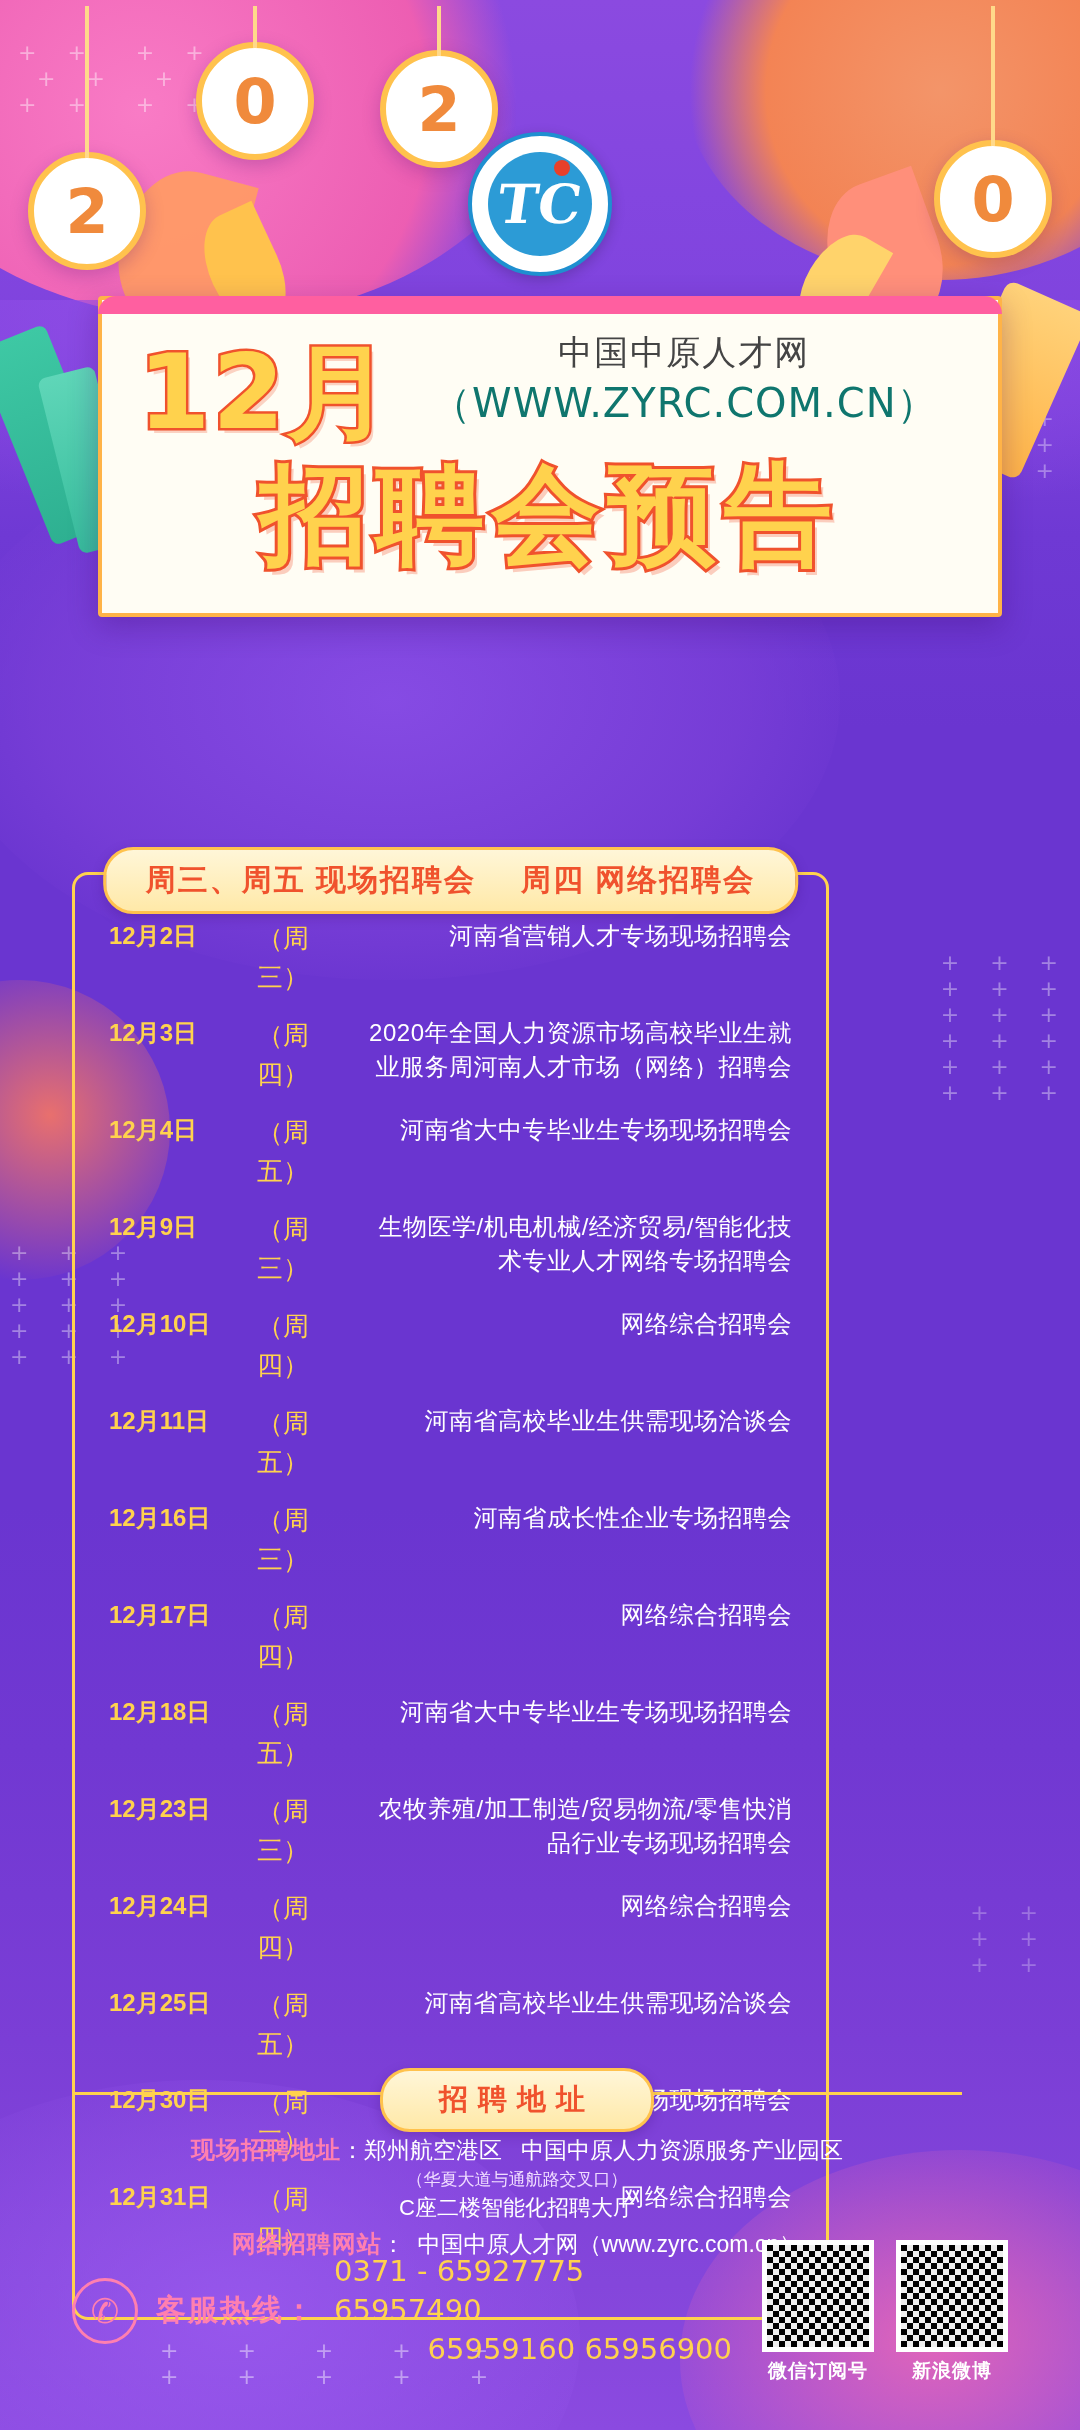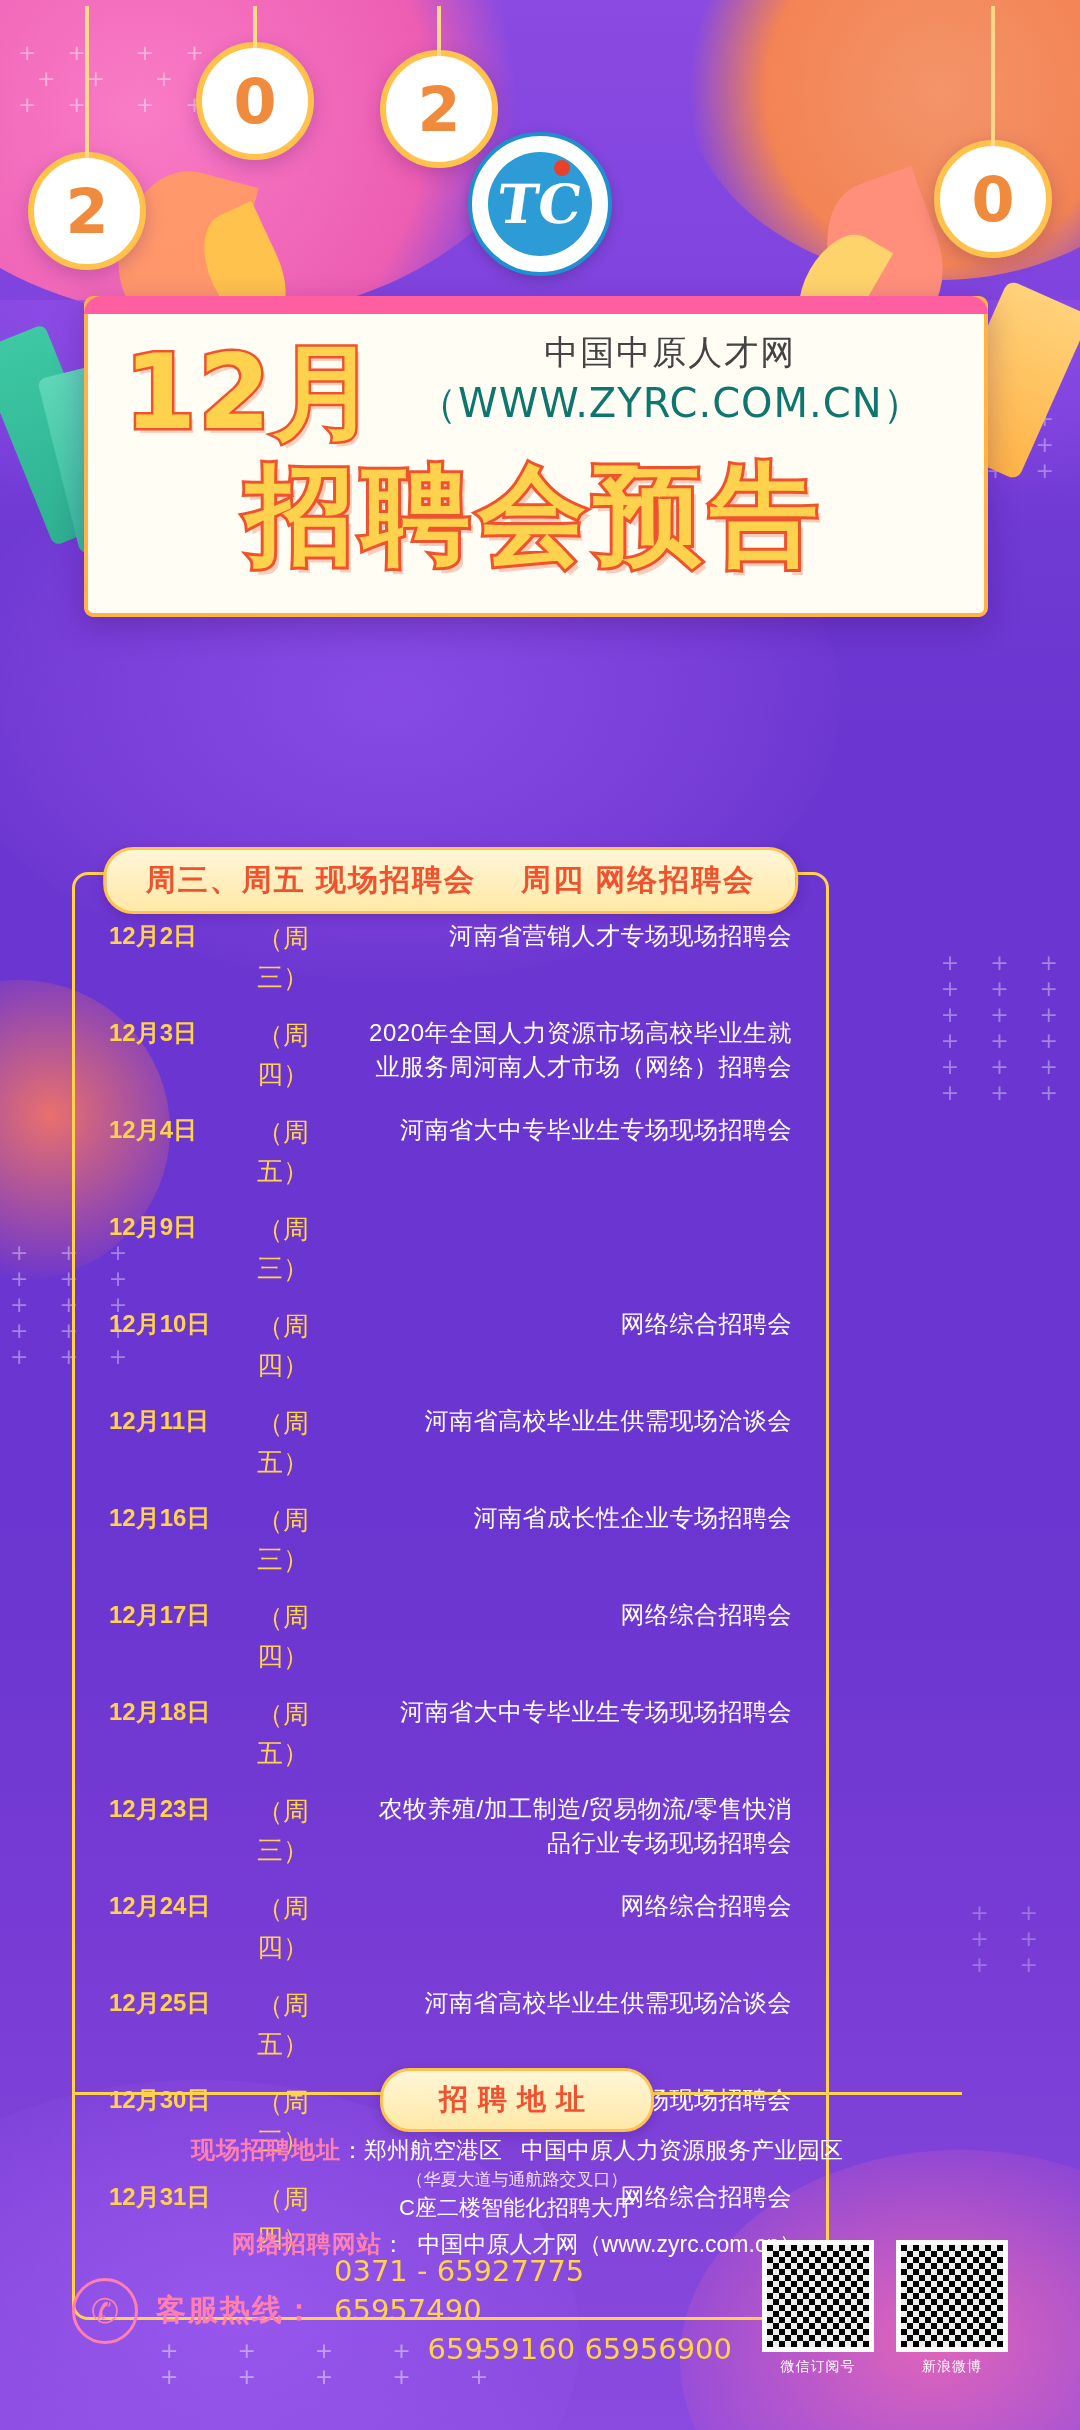--- a/index.html
+++ b/index.html
@@ -173,24 +173,24 @@
   }
   .logo-dot {
     position: absolute; top: 8px; right: 22px;
     width: 16px; height: 16px; border-radius: 50%;
     background: #e8402a;
   }
 
   
   .title-card {
     position: absolute;
-    left: 84px; top: 296px;
+    left: 98px; top: 296px;
     width: 904px;
     background: #fffdf4;
-    border-radius: 9px;
+    border-radius: 4px;
     border: 4px solid #ffb347;
     padding: 30px 36px 36px;
     box-shadow: 0 10px 30px rgba(60,10,110,.3);
   }
   .title-card::before {
     content: "";
     position: absolute;
     left: -4px; right: -4px; top: -4px;
     height: 18px;
     background: #ff5fa0;
@@ -350,21 +350,21 @@
   }
   .qr-item { text-align: center; }
   .qr-box {
     width: 112px; height: 112px;
     background:
       repeating-linear-gradient(0deg, #111 0 6px, #fff 6px 12px),
       repeating-linear-gradient(90deg, #111 0 6px, #fff 6px 12px);
     background-blend-mode: difference;
     border: 5px solid #fff;
   }
-  .qr-cap { font-size: 14px; color: #fff; margin-top: 6px; letter-spacing: 1px;}
+  .qr-cap { font-size: 19px; color: #fff; margin-top: 6px; letter-spacing: 1px; font-weight: bold;}
 </style>
 </head>
 <body>
 
 <div class="poster">
 
   <div class="bg-blob blob-pink-top"></div>
   <div class="bg-blob blob-orange-top"></div>
   <div class="wave-top"></div>
   <div class="bg-blob blob-purple-mid"></div>
@@ -459,20 +459,21 @@
       <div class="ev-title">2020年全国人力资源市场高校毕业生就业服务周河南人才市场（网络）招聘会</div>
     </div>
     <div class="ev">
       <div class="ev-date">12月4日</div>
       <div class="ev-day">（周五）</div>
       <div class="ev-title">河南省大中专毕业生专场现场招聘会</div>
     </div>
     <div class="ev">
       <div class="ev-date">12月9日</div>
       <div class="ev-day">（周三）</div>
+      <div class="ev-title">生物医学/机电机械/经济贸易/智能化技术专业人才网络专场招聘会</div>
     </div>
     <div class="ev">
       <div class="ev-date">12月10日</div>
       <div class="ev-day">（周四）</div>
       <div class="ev-title">网络综合招聘会</div>
     </div>
     <div class="ev">
       <div class="ev-date">12月11日</div>
       <div class="ev-day">（周五）</div>
       <div class="ev-title">河南省高校毕业生供需现场洽谈会</div>

